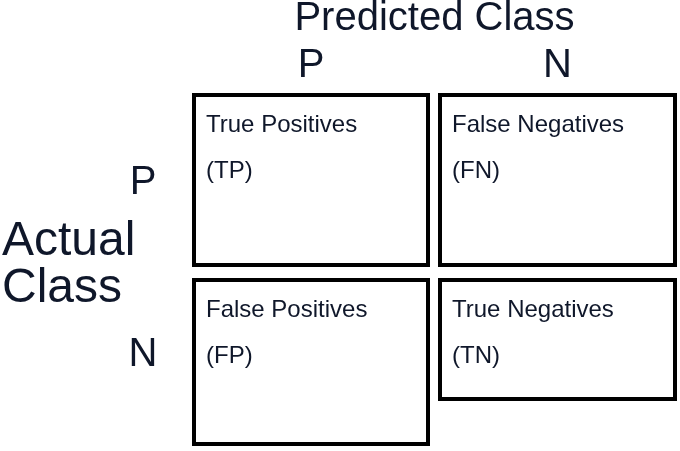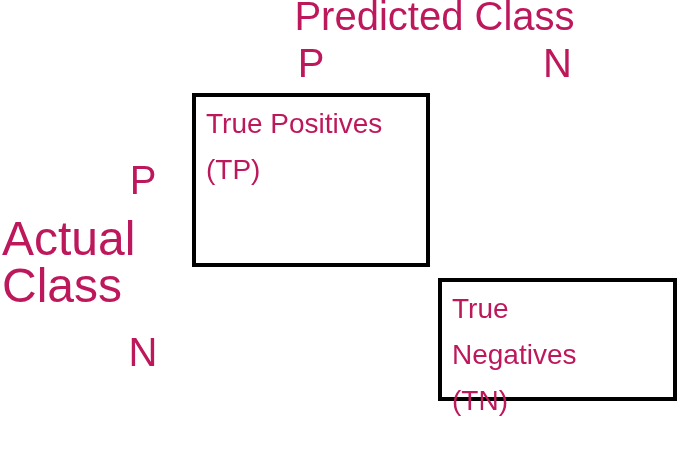--- a/index.html
+++ b/index.html
@@ -1,21 +1,21 @@
 <!DOCTYPE html>
 <html><head>
 <meta charset="utf-8">
 <style>
   html, body { margin: 0; padding: 0; background: #ffffff; }
   .canvas {
     position: relative;
     width: 680px;
     height: 451px;
     background: #ffffff;
-    color: #be185d;
+    color: #0f172a;
     font-family: "Liberation Sans", sans-serif;
     overflow: hidden;
   }
   .predicted-title {
     position: absolute;
     left: 192px;
     top: -6px;
     width: 485px;
     text-align: center;
     font-size: 40px;
@@ -56,21 +56,21 @@
     box-sizing: border-box;
   }
   .cell-tp { left: 192px; top: 93px;  width: 238px; height: 174px; }
   .cell-fn { left: 438px; top: 93px;  width: 239px; height: 174px; }
   .cell-fp { left: 192px; top: 278px; width: 238px; height: 168px; }
   .cell-tn { left: 438px; top: 278px; width: 239px; height: 123px; }
   .cell-text {
     display: block;
     margin: 4px 0 0 10px;
     max-width: 178px;
-    font-size: 28px;
+    font-size: 24px;
     line-height: 46px;
   }
 </style>
 </head>
 <body>
 
 <div class="canvas">
 
   <div class="predicted-title">Predicted Class</div>
 
@@ -81,19 +81,25 @@
   <div class="actual-title">Actual Class</div>
 
   <div class="row-label row-label-p">P</div>
 
   <div class="row-label row-label-n">N</div>
 
   <div class="cell cell-tp">
     <span class="cell-text">True Positives (TP)</span>
   </div>
 
+  <div class="cell cell-fn">
+    <span class="cell-text">False Negatives (FN)</span>
+  </div>
 
+  <div class="cell cell-fp">
+    <span class="cell-text">False Positives (FP)</span>
+  </div>
 
   <div class="cell cell-tn">
     <span class="cell-text">True Negatives (TN)</span>
   </div>
 
 </div>
 
 </body></html>

